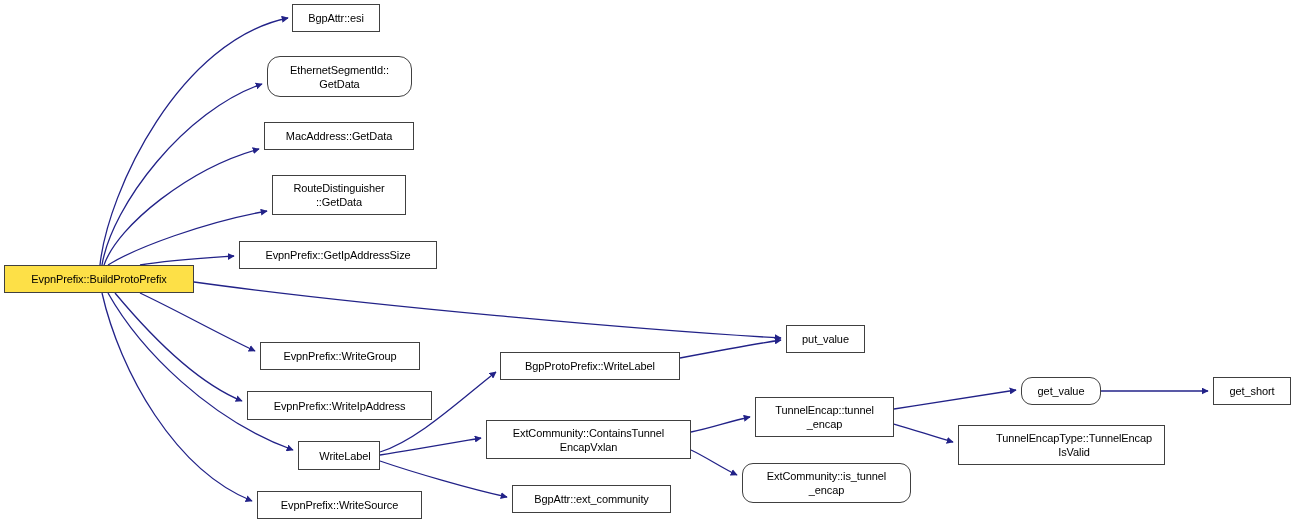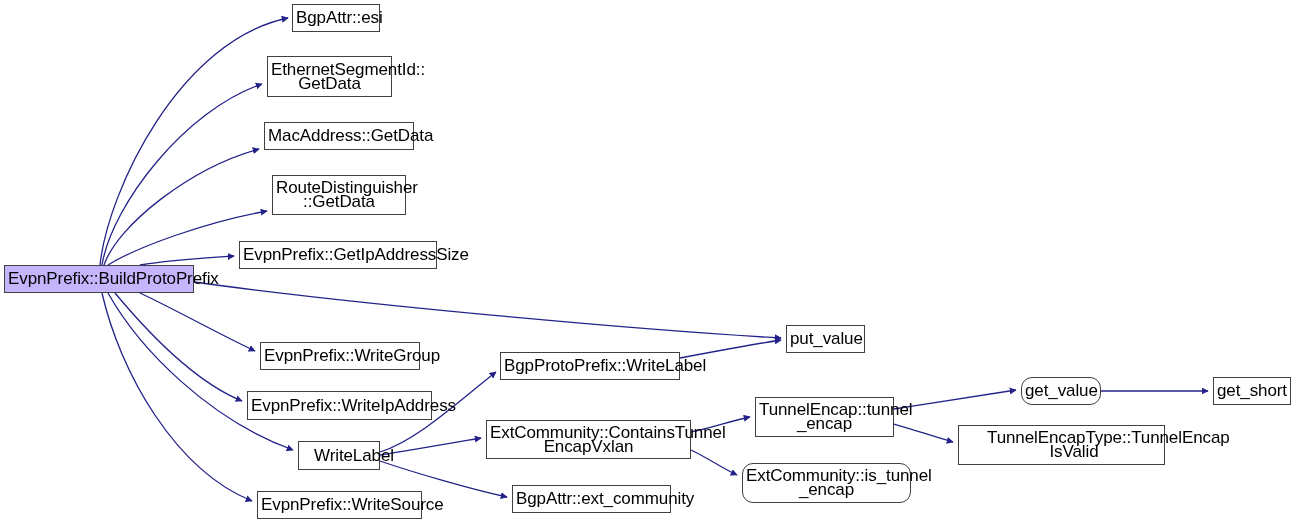--- a/index.html
+++ b/index.html
@@ -12,28 +12,28 @@
   }
   #edges{position:absolute;left:0;top:0;width:1296px;height:525px;}
   .node{
     position:absolute;
     box-sizing:border-box;
     background:#ffffff;
     border:1px solid #404040;
     display:flex;align-items:center;justify-content:flex-end;
     text-align:center;
     color:#000000;
-    font-size:17px;
+    font-size:11px;
     line-height:14px;
     letter-spacing:-0.1px;
     white-space:pre-line;
     padding:0 3px;
   }
   .node.highlight{
-    background:#c4b5fd;
+    background:#fde047;
     border:1px solid #404040;
   }
   .node .lbl{display:block;width:100%;}
 </style>
 </head>
 <body>
 
 <div id="canvas">
   <svg id="edges" xmlns="http://www.w3.org/2000/svg">
       <defs>
@@ -57,21 +57,21 @@
       <path d="M 680,358 C 712,352 755,344 781,340" fill="none" stroke="#222288" stroke-width="1.3" marker-end="url(#arrowhead)"></path>
       <path d="M 691,432 C 712,428 730,421 750,417" fill="none" stroke="#222288" stroke-width="1.3" marker-end="url(#arrowhead)"></path>
       <path d="M 691,450 C 706,457 722,468 737,475" fill="none" stroke="#222288" stroke-width="1.3" marker-end="url(#arrowhead)"></path>
       <path d="M 894,409 C 940,402 990,394 1016,390" fill="none" stroke="#222288" stroke-width="1.3" marker-end="url(#arrowhead)"></path>
       <path d="M 894,424 C 915,430 935,437 953,442" fill="none" stroke="#222288" stroke-width="1.3" marker-end="url(#arrowhead)"></path>
       <path d="M 1101,391 L 1208,391" fill="none" stroke="#222288" stroke-width="1.3" marker-end="url(#arrowhead)"></path>
     </svg>
   <div id="nodes">
       <div class="node highlight" style="left: 4px; top: 265px; width: 190px; height: 28px;"><span class="lbl">EvpnPrefix::BuildProtoPrefix</span></div>
       <div class="node" style="left: 292px; top: 4px; width: 88px; height: 28px;"><span class="lbl">BgpAttr::esi</span></div>
-      <div class="node" style="left: 267px; top: 56px; width: 125px; height: 41px;"><span class="lbl">EthernetSegmentId::
+      <div class="node" style="left: 267px; top: 56px; width: 145px; height: 41px; border-radius: 13px;"><span class="lbl">EthernetSegmentId::
 GetData</span></div>
       <div class="node" style="left: 264px; top: 122px; width: 150px; height: 28px;"><span class="lbl">MacAddress::GetData</span></div>
       <div class="node" style="left: 272px; top: 175px; width: 134px; height: 40px;"><span class="lbl">RouteDistinguisher
 ::GetData</span></div>
       <div class="node" style="left: 239px; top: 241px; width: 198px; height: 28px;"><span class="lbl">EvpnPrefix::GetIpAddressSize</span></div>
       <div class="node" style="left: 260px; top: 342px; width: 160px; height: 28px;"><span class="lbl">EvpnPrefix::WriteGroup</span></div>
       <div class="node" style="left: 247px; top: 391px; width: 185px; height: 29px;"><span class="lbl">EvpnPrefix::WriteIpAddress</span></div>
       <div class="node" style="left: 298px; top: 441px; width: 82px; height: 29px; padding-left: 15px;"><span class="lbl">WriteLabel</span></div>
       <div class="node" style="left: 257px; top: 491px; width: 165px; height: 28px;"><span class="lbl">EvpnPrefix::WriteSource</span></div>
       <div class="node" style="left: 500px; top: 352px; width: 180px; height: 28px;"><span class="lbl">BgpProtoPrefix::WriteLabel</span></div>

